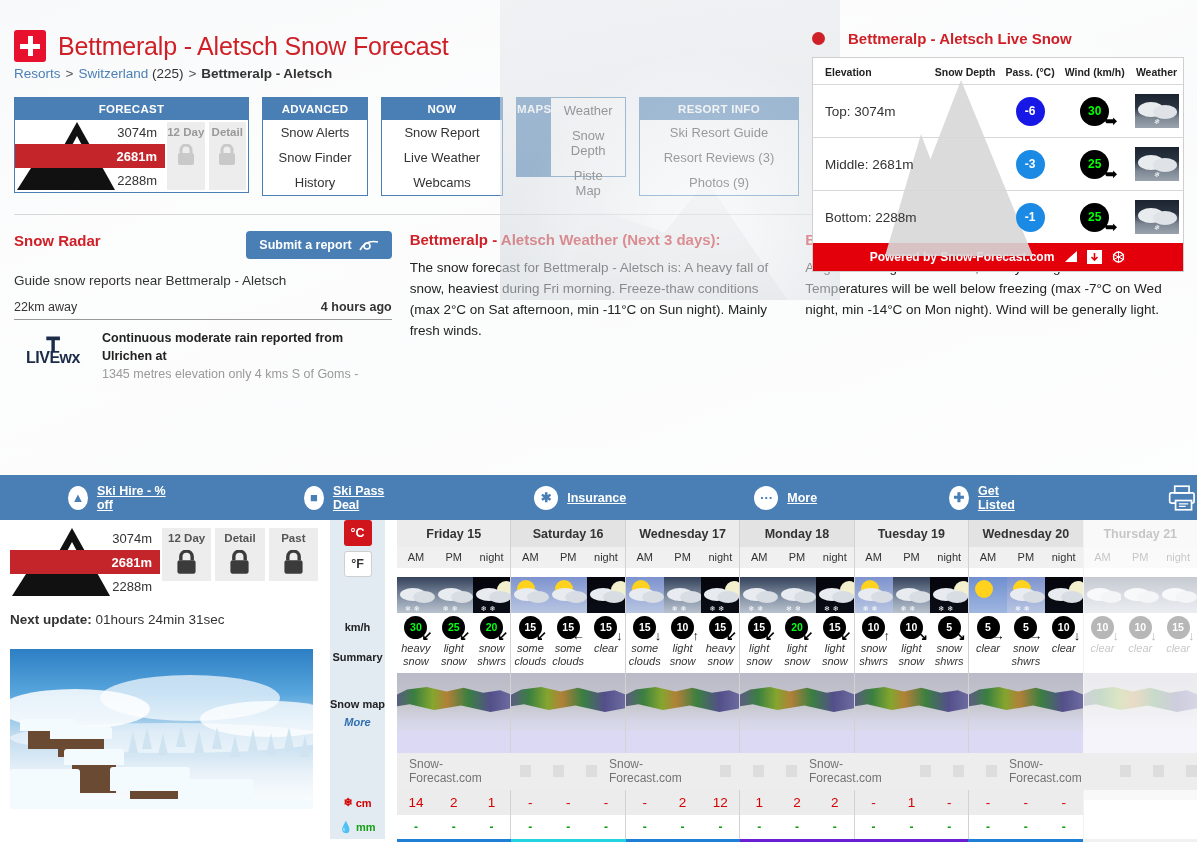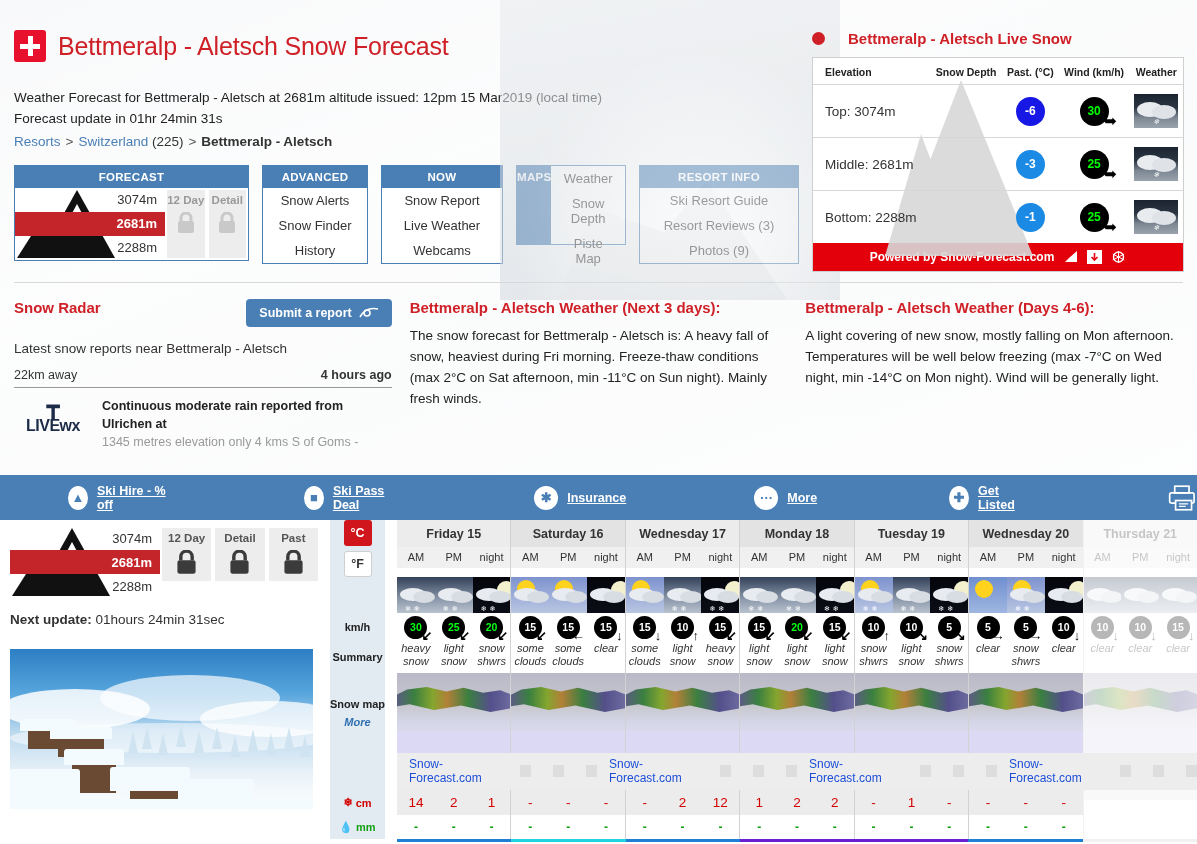--- a/index.html
+++ b/index.html
@@ -178,21 +178,21 @@
   .sums .s { flex:1; text-align:center; font-size:11px; font-style:italic; line-height:1.15; padding:2px 1px 6px; }
   .maps { display:flex; height:80px; }
   .maps .m { flex:1; position:relative; overflow:hidden;
     background:linear-gradient(#b9b9c8 0%,#c8c8cf 42%,#d5d6e8 62%,#e2e1f3 100%);}
   .maps .m .alps { position:absolute; left:-4%; top:14%; width:108%; height:40%;
     background:linear-gradient(90deg,#5b4a8e 0%,#2f7a35 18%,#7fa321 33%,#b07a2c 45%,#2f7a35 62%,#4a4585 80%,#6a6aa0 100%);
     clip-path:polygon(0 38%,12% 16%,28% 8%,44% 22%,58% 10%,74% 26%,88% 18%,100% 36%,100% 72%,80% 86%,56% 66%,34% 80%,14% 62%,0 70%);
     opacity:.92; filter:blur(.4px);}
   .maps .m .sea { position:absolute; left:0; bottom:0; width:100%; height:28%; background:#dcd9f4;}
   .brandrow { display:flex; background:#ededed; }
-  .brandrow .b { flex:1; display:flex; align-items:center; gap:22px; font-size:12px; color:#1d4ed8; padding:4px 0 5px 12px;}
+  .brandrow .b { flex:1; display:flex; align-items:center; gap:22px; font-size:12px; color:#737373; padding:4px 0 5px 12px;}
   .brandrow .bi { width:13px;height:12px; background:#ddd; display:inline-block;}
   .snowamt, .rainamt { display:flex; }
   .snowamt { background:#ececec; }
   .snowamt .v { flex:1; text-align:center; font-weight:normal; color:#d40000; font-size:13.5px; padding:5px 0;}
   .rainamt { background:#fff; }
   .rainamt .v { flex:1; text-align:center; font-weight:bold; color:#14a014; font-size:12px; padding:5px 0;}
   .unitcell { display:flex; flex-direction:column; align-items:center; justify-content:center; gap:5px;}
   .ubtn { width:28px;height:26px;display:flex;align-items:center;justify-content:center;font-size:12.5px;font-weight:bold;border-radius:3px;cursor:pointer;}
   .ubtn.on { background:#d0161c; color:#fff;}
   .ubtn.off { background:#fff; color:#333; border:1px solid #cfcfcf;}
@@ -206,24 +206,20 @@
 <body>
 
 <div id="top-region">
   <div id="hero-photo"></div>
 
   <div class="title-row">
     <div class="flag"></div>
     <h1 class="page-title">Bettmeralp - Aletsch Snow Forecast</h1>
   </div>
 
-  <div class="intro">
-    <div>Weather Forecast for Bettmeralp - Aletsch at 2681m altitude issued: 12pm 15 Mar2019 (local time)</div>
-    <div>Forecast update in 01hr 24min 31s</div>
-  </div>
 
   <div class="breadcrumb">
     <a href="#">Resorts</a><span class="sep">&gt;</span><a href="#">Switzerland</a> <span>(225)</span><span class="sep">&gt;</span><span class="cur">Bettmeralp - Aletsch</span>
   </div>
 
   <div id="navcards">
 
     <div class="navcard forecast">
       <div class="hd">FORECAST</div>
       <div class="bd">
@@ -308,21 +304,21 @@
       <div class="live-wrap">
         <svg class="live-bg-mtn" width="200" height="185" viewBox="0 0 200 185">
           <polygon points="78,4 150,180 10,180" fill="#d8d8d8"></polygon>
           <polygon points="38,58 84,180 2,180" fill="#d8d8d8"></polygon>
         </svg>
         <table>
           <tbody>
               <tr>
             <th class="elev-th">Elevation</th>
             <th>Snow Depth</th>
-            <th>Past. (°C)</th>
+            <th>Pass. (°C)</th>
             <th>Wind (km/h)</th>
             <th>Weather</th>
           </tr>
           <tr>
             <td class="elev-td">Top: 3074m</td>
             <td></td>
             <td><span class="tbadge" id="t0" style="background: rgb(24, 24, 230);">-6</span></td>
             <td><span class="wbadge"><span>30</span><span class="arw">➥</span></span></td>
             <td><span class="wx-thumb"><i class="c1"></i><i class="c2"></i><i class="fl">❄</i></span></td>
           </tr>
@@ -367,21 +363,21 @@
       <div class="radar-head">
         <h2>Snow Radar</h2>
         <button class="btn-report">
           <span>Submit a report</span>
           <svg width="20" height="11" viewBox="0 0 20 11">
               <path d="M1 10 C6 1 14 1 19 2" stroke="#fff" stroke-width="1.6" fill="none"></path>
               <circle cx="8" cy="6" r="3" fill="none" stroke="#fff" stroke-width="1.6"></circle>
             </svg>
         </button>
       </div>
-      <div class="report-line">Latest snow reports near Bettmeralp - Aletsch</div>
+      <div class="report-line">Guide snow reports near Bettmeralp - Aletsch</div>
       <div class="meta-line">
         <span>22km away</span>
         <span class="ago">4 hours ago</span>
       </div>
       <div class="reportrow">
         <div class="livewx-logo">
           <div class="stn">┳</div>
           <div class="txt"><span>LIVE</span><span>wx</span></div>
         </div>
         <div>

